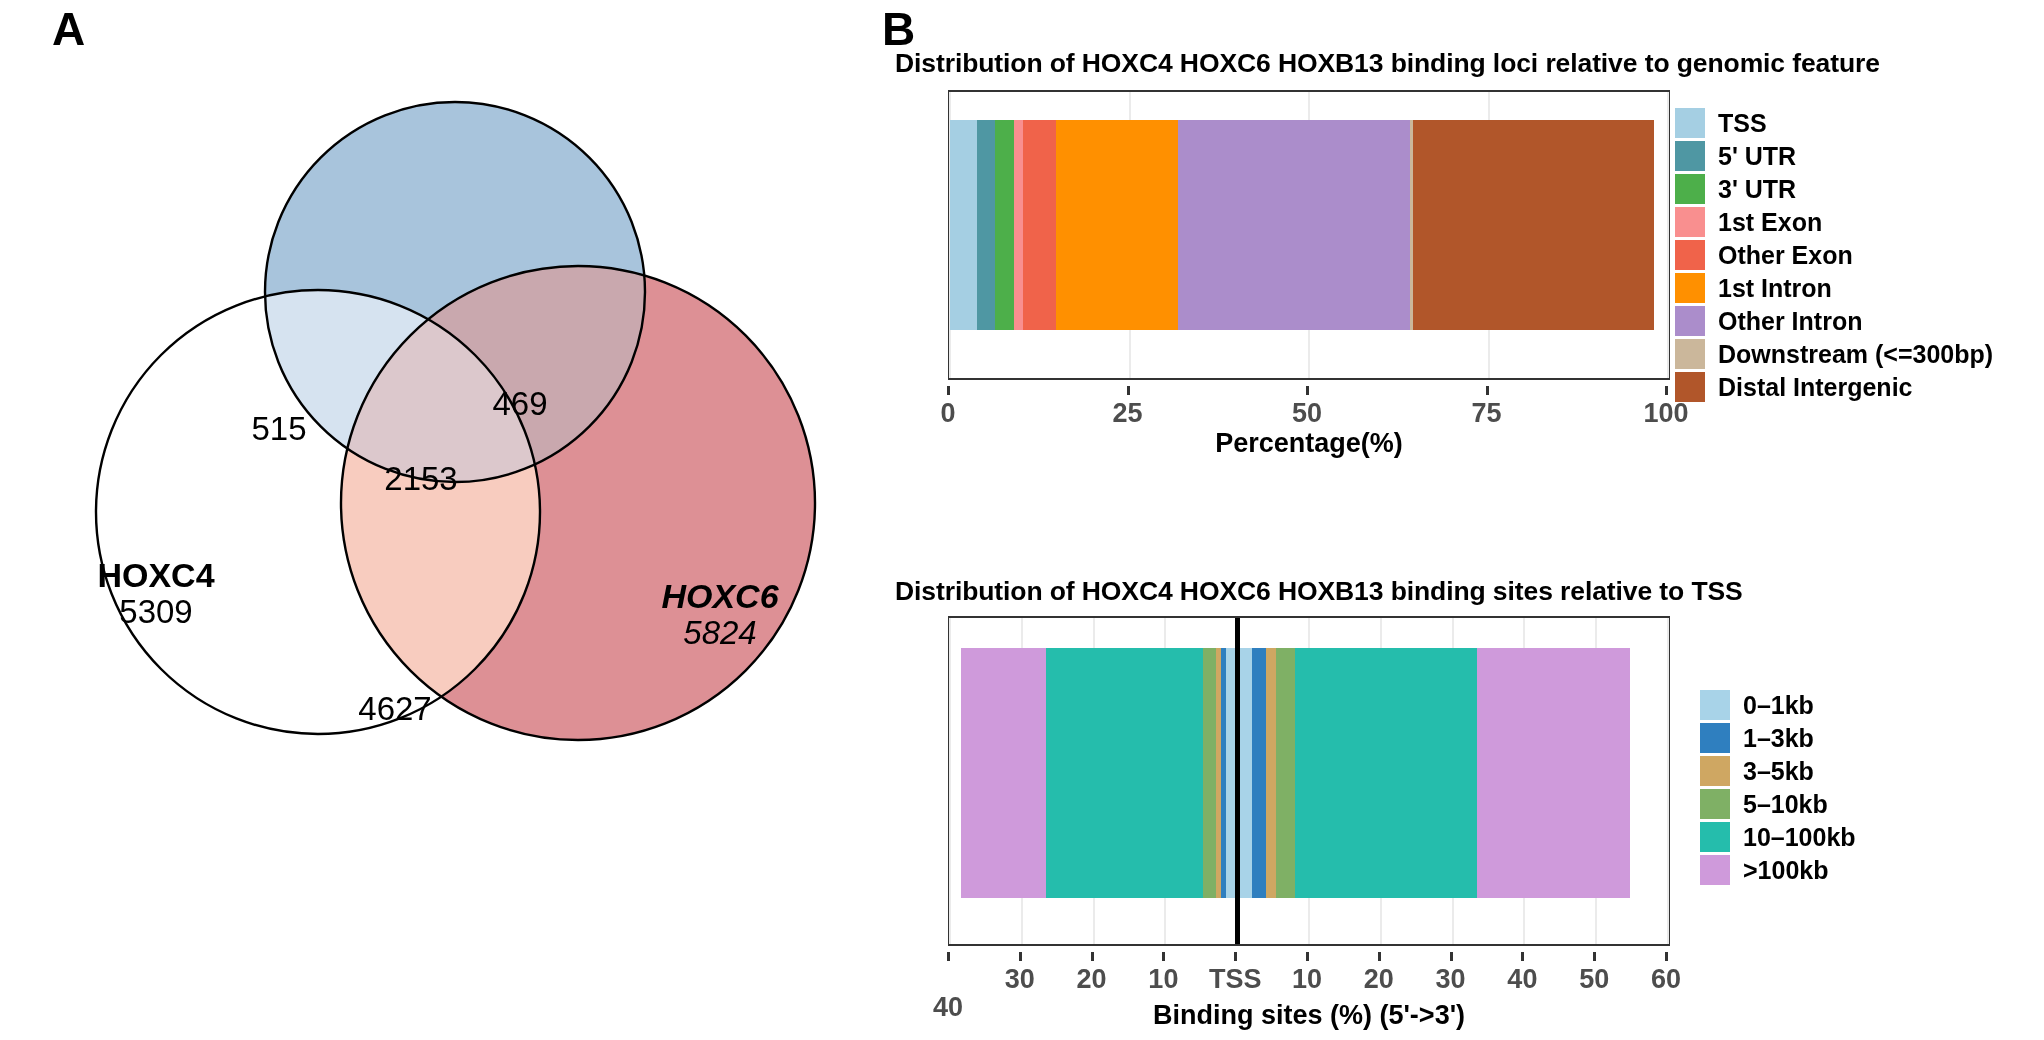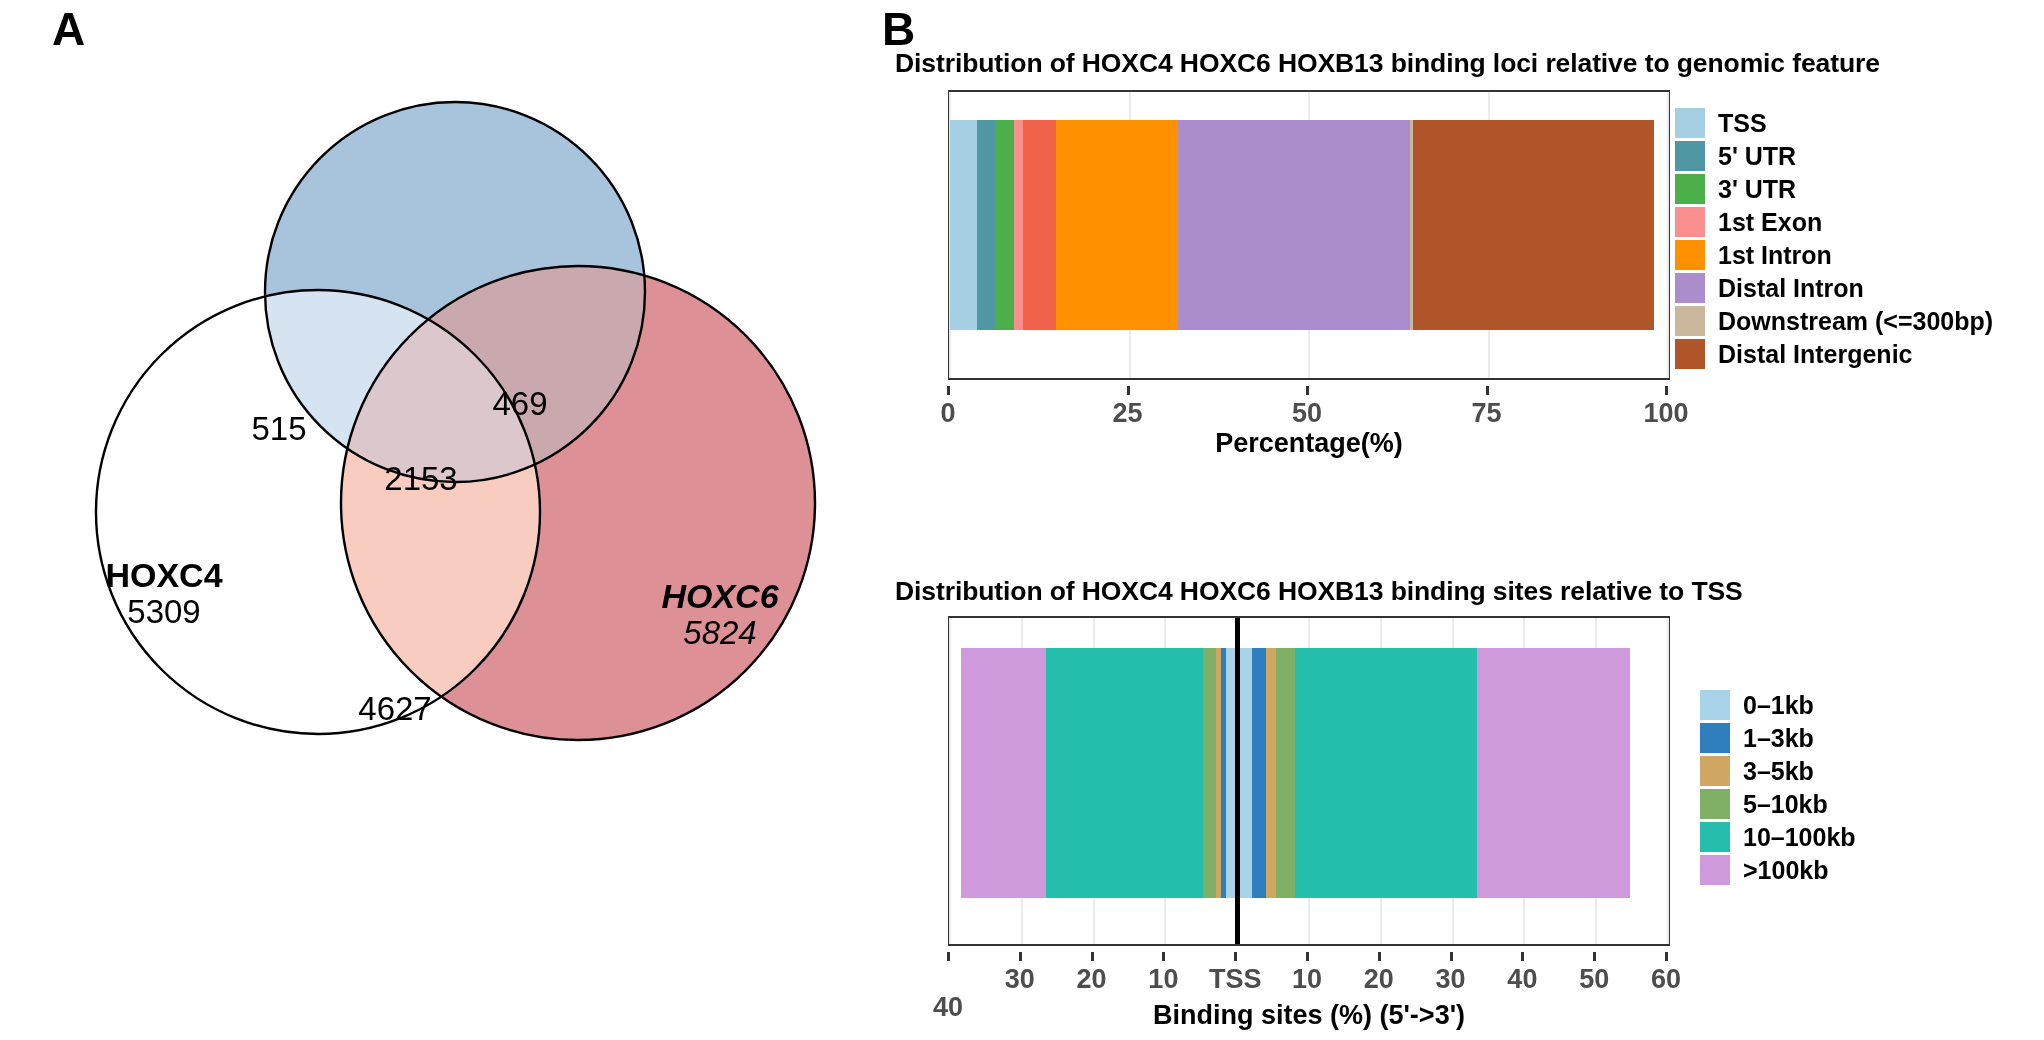--- a/index.html
+++ b/index.html
@@ -81,21 +81,21 @@
           <circle cx="578" cy="503" r="237" fill="#dcc8cc"></circle>
         </g>
       </g>
 
       <circle cx="455" cy="292" r="190" fill="none" stroke="#000" stroke-width="2.4"></circle>
       <circle cx="318" cy="512" r="222" fill="none" stroke="#000" stroke-width="2.4"></circle>
       <circle cx="578" cy="503" r="237" fill="none" stroke="#000" stroke-width="2.4"></circle>
     </svg>
 
 
-    <div class="venn-label" style="left:69px;top:556px;width:190px;">
+    <div class="venn-label" style="left:61px;top:556px;width:190px;">
       <span class="nm">HOXC4</span>
       <span class="ct">5309</span>
     </div>
 
     <div class="venn-label" style="left:620px;top:577px;width:200px;font-style:italic;">
       <span class="nm">HOXC6</span>
       <span class="ct">5824</span>
     </div>
 
     <div class="venn-count" style="left:224px;top:410px;width:110px;">515</div>
@@ -154,26 +154,30 @@
         </div>
         <div class="legend-item">
           <span class="legend-swatch" style="background: rgb(77, 175, 74);"></span>
           <span class="legend-text">3' UTR</span>
         </div>
         <div class="legend-item">
           <span class="legend-swatch" style="background: rgb(249, 143, 143);"></span>
           <span class="legend-text">1st Exon</span>
         </div>
         <div class="legend-item">
+          <span class="legend-swatch" style="background: rgb(240, 99, 74);"></span>
+          <span class="legend-text">Other Exon</span>
+        </div>
+        <div class="legend-item">
           <span class="legend-swatch" style="background: rgb(255, 144, 0);"></span>
           <span class="legend-text">1st Intron</span>
         </div>
         <div class="legend-item">
           <span class="legend-swatch" style="background: rgb(171, 141, 203);"></span>
-          <span class="legend-text">Distal Intron</span>
+          <span class="legend-text">Other Intron</span>
         </div>
         <div class="legend-item">
           <span class="legend-swatch" style="background: rgb(203, 183, 155);"></span>
           <span class="legend-text">Downstream (&lt;=300bp)</span>
         </div>
         <div class="legend-item">
           <span class="legend-swatch" style="background: rgb(177, 86, 42);"></span>
           <span class="legend-text">Distal Intergenic</span>
         </div>
       </div>

